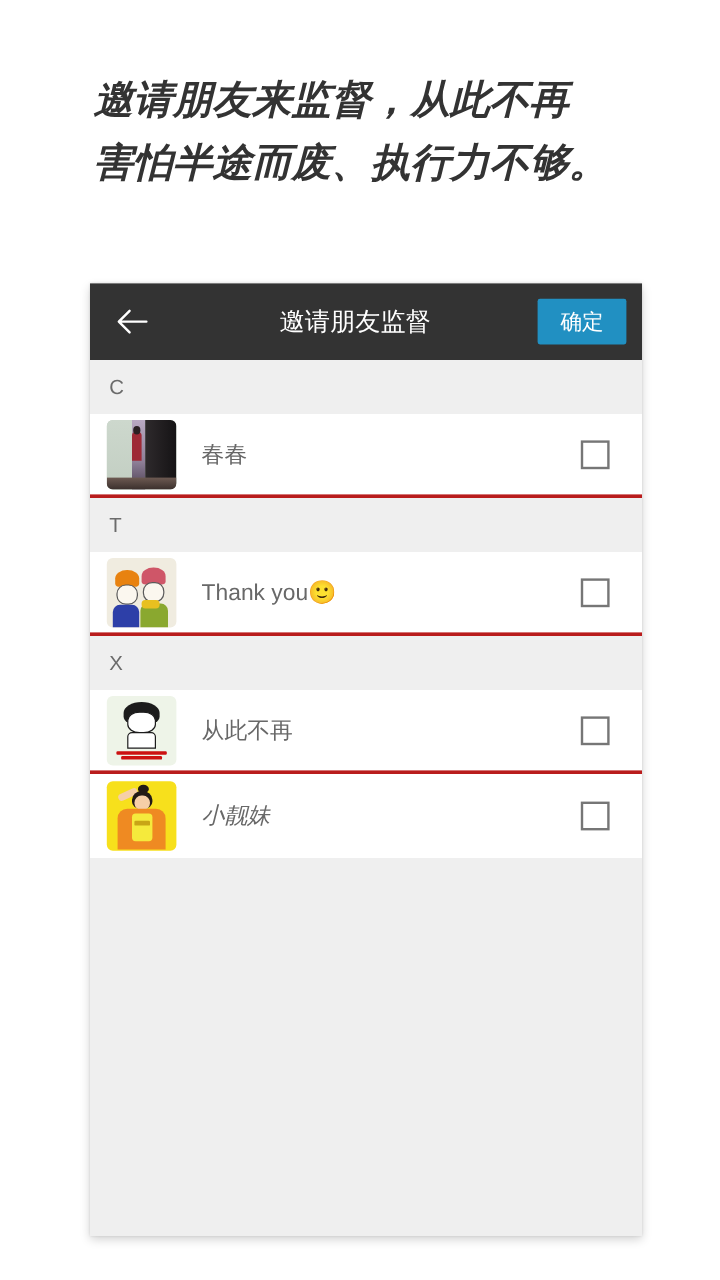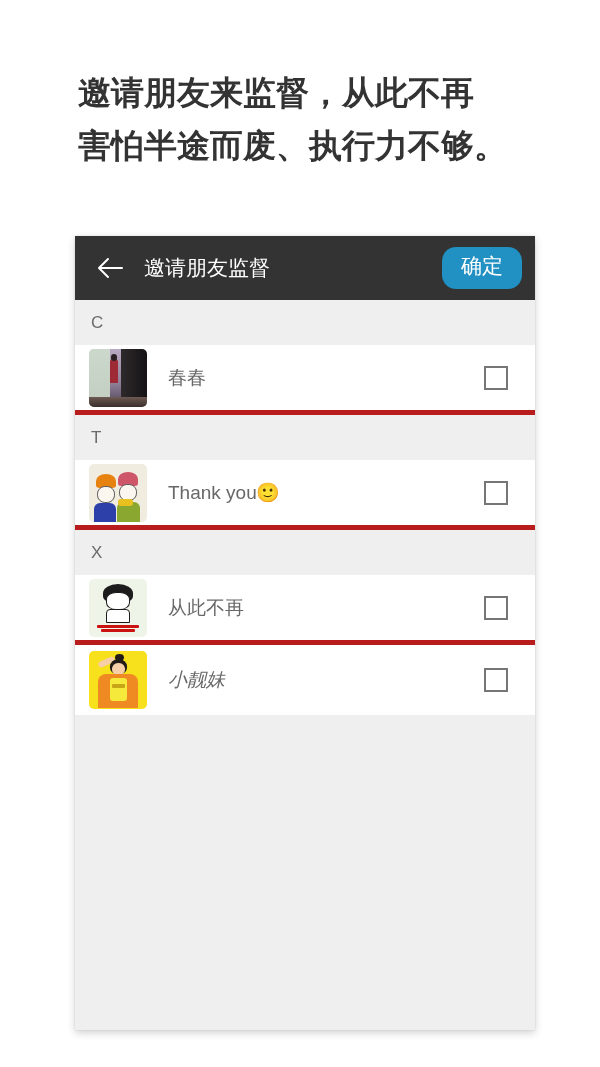--- a/index.html
+++ b/index.html
@@ -12,28 +12,29 @@
     height: 1067px;
     font-family: "Liberation Sans", "DejaVu Sans", sans-serif;
     overflow: hidden;
     position: relative;
   }
 
   
   .headline {
     position: absolute;
     left: 78px;
-    top: 66px;
+    top: 56px;
     width: 470px;
     font-size: 33px;
     font-weight: bold;
     color: #333333;
     line-height: 53px;
     letter-spacing: 0px;
     white-space: pre-line;
+    font-style: italic;
   }
 
   
   .phone-card {
     position: absolute;
     left: 75px;
     top: 236px;
     width: 460px;
     height: 794px;
     background: #efefef;
@@ -56,30 +57,31 @@
     flex: 0 0 auto;
     display: block;
   }
   .appbar-title {
     color: #ffffff;
     font-size: 21px;
     margin-left: 19px;
     flex: 1 1 auto;
     white-space: nowrap;
     overflow: hidden;
+    text-align: center;
   }
   .confirm-btn {
     background: #2190c2;
     color: #ffffff;
-    font-size: 21px;
+    font-size: 18px;
     border: none;
-    border-radius: 14px;
+    border-radius: 2px;
     padding: 9px 19px;
     cursor: pointer;
-    font-family: Liberation Mono, monospace;
+    font-family: Liberation Serif, serif;
     line-height: 1.15;
     flex: 0 0 auto;
   }
 
   
   .list {
     background: #efefef;
     height: 730px;
     overflow: hidden;
   }
@@ -93,21 +95,21 @@
     padding-left: 16px;
     box-sizing: border-box;
   }
   .contact-row {
     background: #ffffff;
     height: 70px;
     display: flex;
     align-items: center;
     padding: 0 27px 0 14px;
     box-sizing: border-box;
-    border-bottom: 5px solid #b91c1c;
+    border-bottom: 3px solid #b91c1c;
   }
   .contact-row:last-child { border-bottom: none; font-style: italic; }
 
   .avatar {
     width: 58px;
     height: 58px;
     border-radius: 5px;
     flex: 0 0 auto;
     position: relative;
     overflow: hidden;

